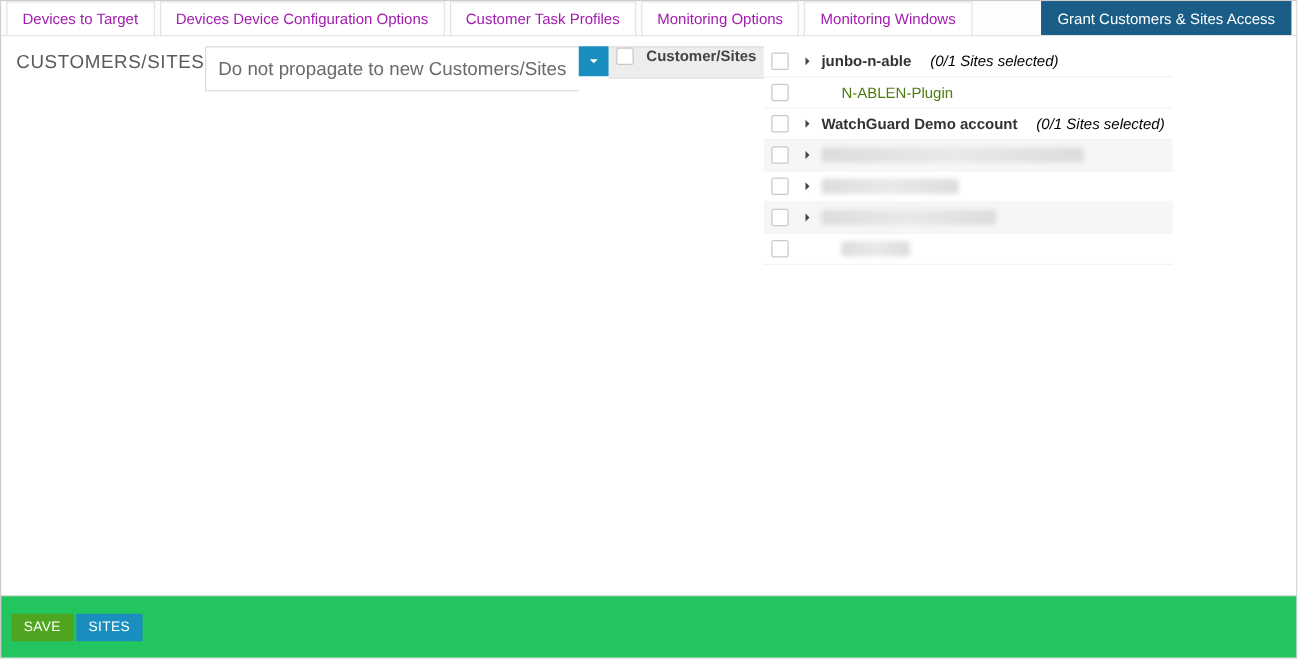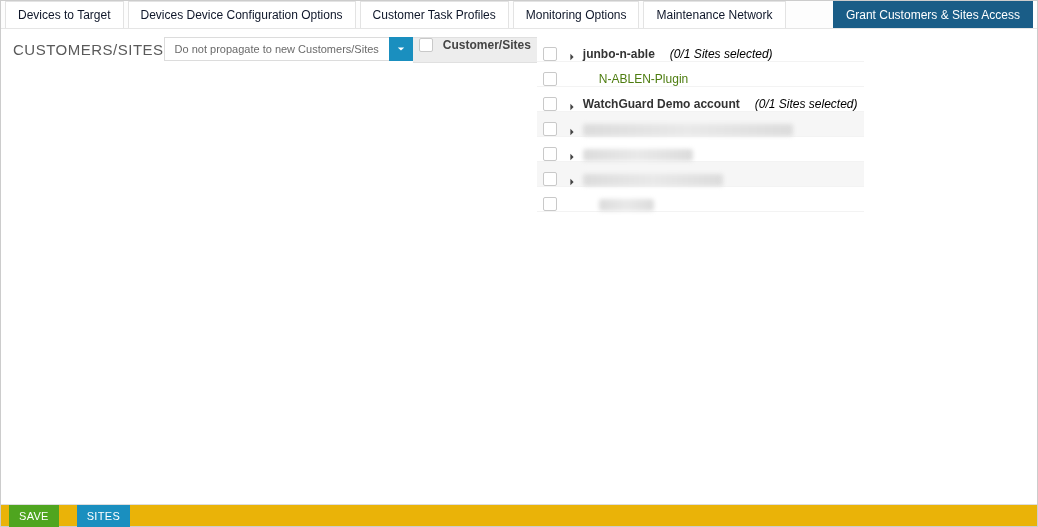--- a/index.html
+++ b/index.html
@@ -25,21 +25,21 @@
     align-items: stretch;
     border-bottom: 1px solid #e5e5e5;
     background: #fdfdfd;
     height: 28px;
   }
   .tab {
     padding: 0 12px;
     display: flex;
     align-items: center;
     font-size: 12px;
-    color: #0f172a;
+    color: #a21caf;
     border: 1px solid #e3e3e3;
     border-bottom: none;
     margin-right: 4px;
     background: #fff;
     cursor: pointer;
     white-space: nowrap;
   }
   .tab:first-child { margin-left: 4px; }
   .tabs .spacer { flex: 1; }
   .tab.active {
@@ -68,25 +68,25 @@
   }
   
   .propagate-wrap {
     display: flex;
     align-items: stretch;
     margin-bottom: 8px;
   }
   .propagate-select {
     border: 1px solid #dcdcdc;
     border-right: none;
-    height: 24px;
+    height: 36px;
     display: flex;
     align-items: center;
     padding: 0 10px;
-    font-size: 11px;
+    font-size: 15px;
     color: #6a6a6a;
     min-width: 210px;
     background: #fff;
   }
   .propagate-btn {
     width: 24px;
     height: 24px;
     background: #1a8fbf;
     display: flex;
     align-items: center;
@@ -115,21 +115,21 @@
   }
   .header-label {
     font-weight: 600;
     font-size: 12px;
     color: #444;
   }
   
   .rows { }
   .row {
     display: flex;
-    align-items: flex-end;
+    align-items: center;
     height: 25px;
     padding: 0 6px;
     border-bottom: 1px solid #f3f3f3;
   }
   .row.alt { background: #f6f6f6; }
   .expander {
     width: 10px;
     margin-right: 6px;
     display: flex;
     align-items: center;
@@ -158,27 +158,27 @@
   }
   
   .blur-bar {
     height: 12px;
     border-radius: 3px;
     background: linear-gradient(90deg, #dcdcdc, #e9e9e9, #dcdcdc);
     filter: blur(2px);
   }
   
   .footer {
-    height: 22px;
-    background: #eab308;
+    height: 50px;
+    background: #22c55e;
     border-top: 1px solid #ddd;
     display: flex;
     align-items: center;
     padding: 0 8px;
-    gap: 18px;
+    gap: 2px;
   }
   .btn {
     height: 22px;
     padding: 0 10px;
     color: #fff;
     font-size: 11px;
     display: flex;
     align-items: center;
     cursor: pointer;
     border: none;
@@ -190,21 +190,21 @@
 </head>
 <body>
 
 <div class="page">
 
   <div class="tabs">
       <div class="tab">Devices to Target</div>
       <div class="tab">Devices Device Configuration Options</div>
       <div class="tab">Customer Task Profiles</div>
       <div class="tab">Monitoring Options</div>
-      <div class="tab">Maintenance Network</div>
+      <div class="tab">Monitoring Windows</div>
       <div class="spacer"></div>
       <div class="tab active">Grant Customers &amp; Sites Access</div>
     </div>
 
   <div class="content">
     <div class="section-title">CUSTOMERS/SITES</div>
     <div class="dashed-divider"></div>
 
     <div class="propagate-wrap">
       <div class="propagate-select">Do not propagate to new Customers/Sites</div>

